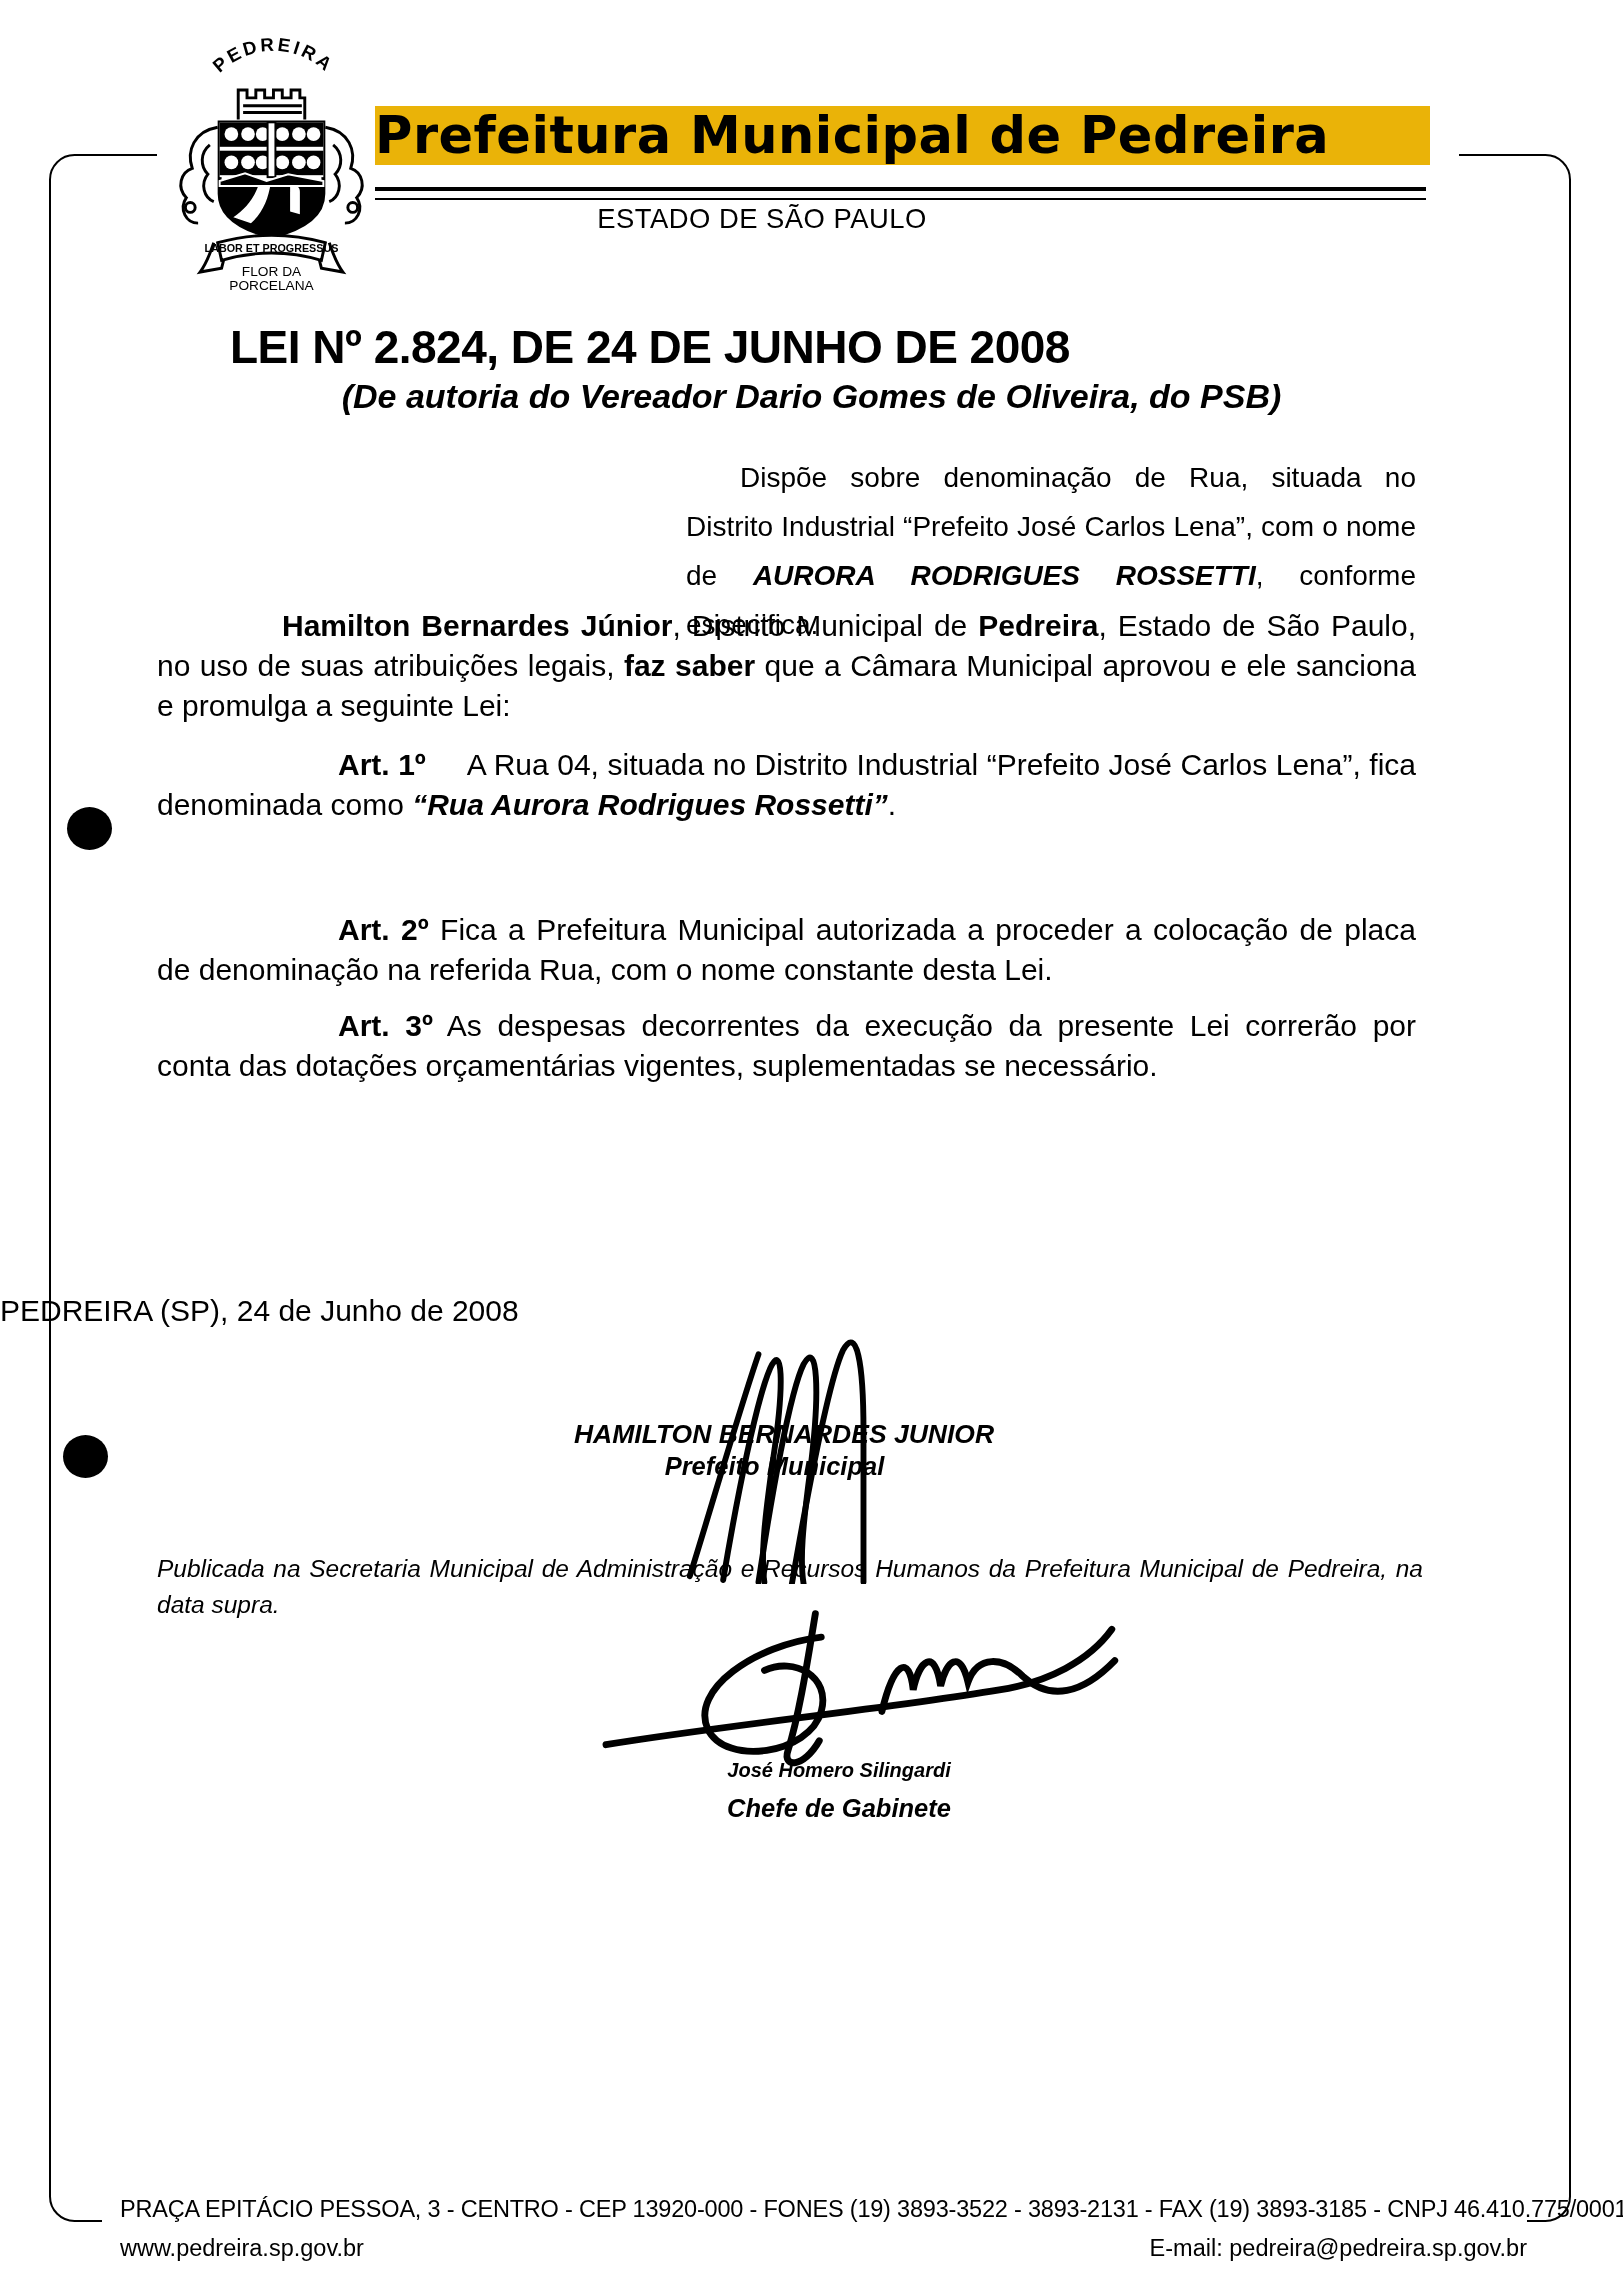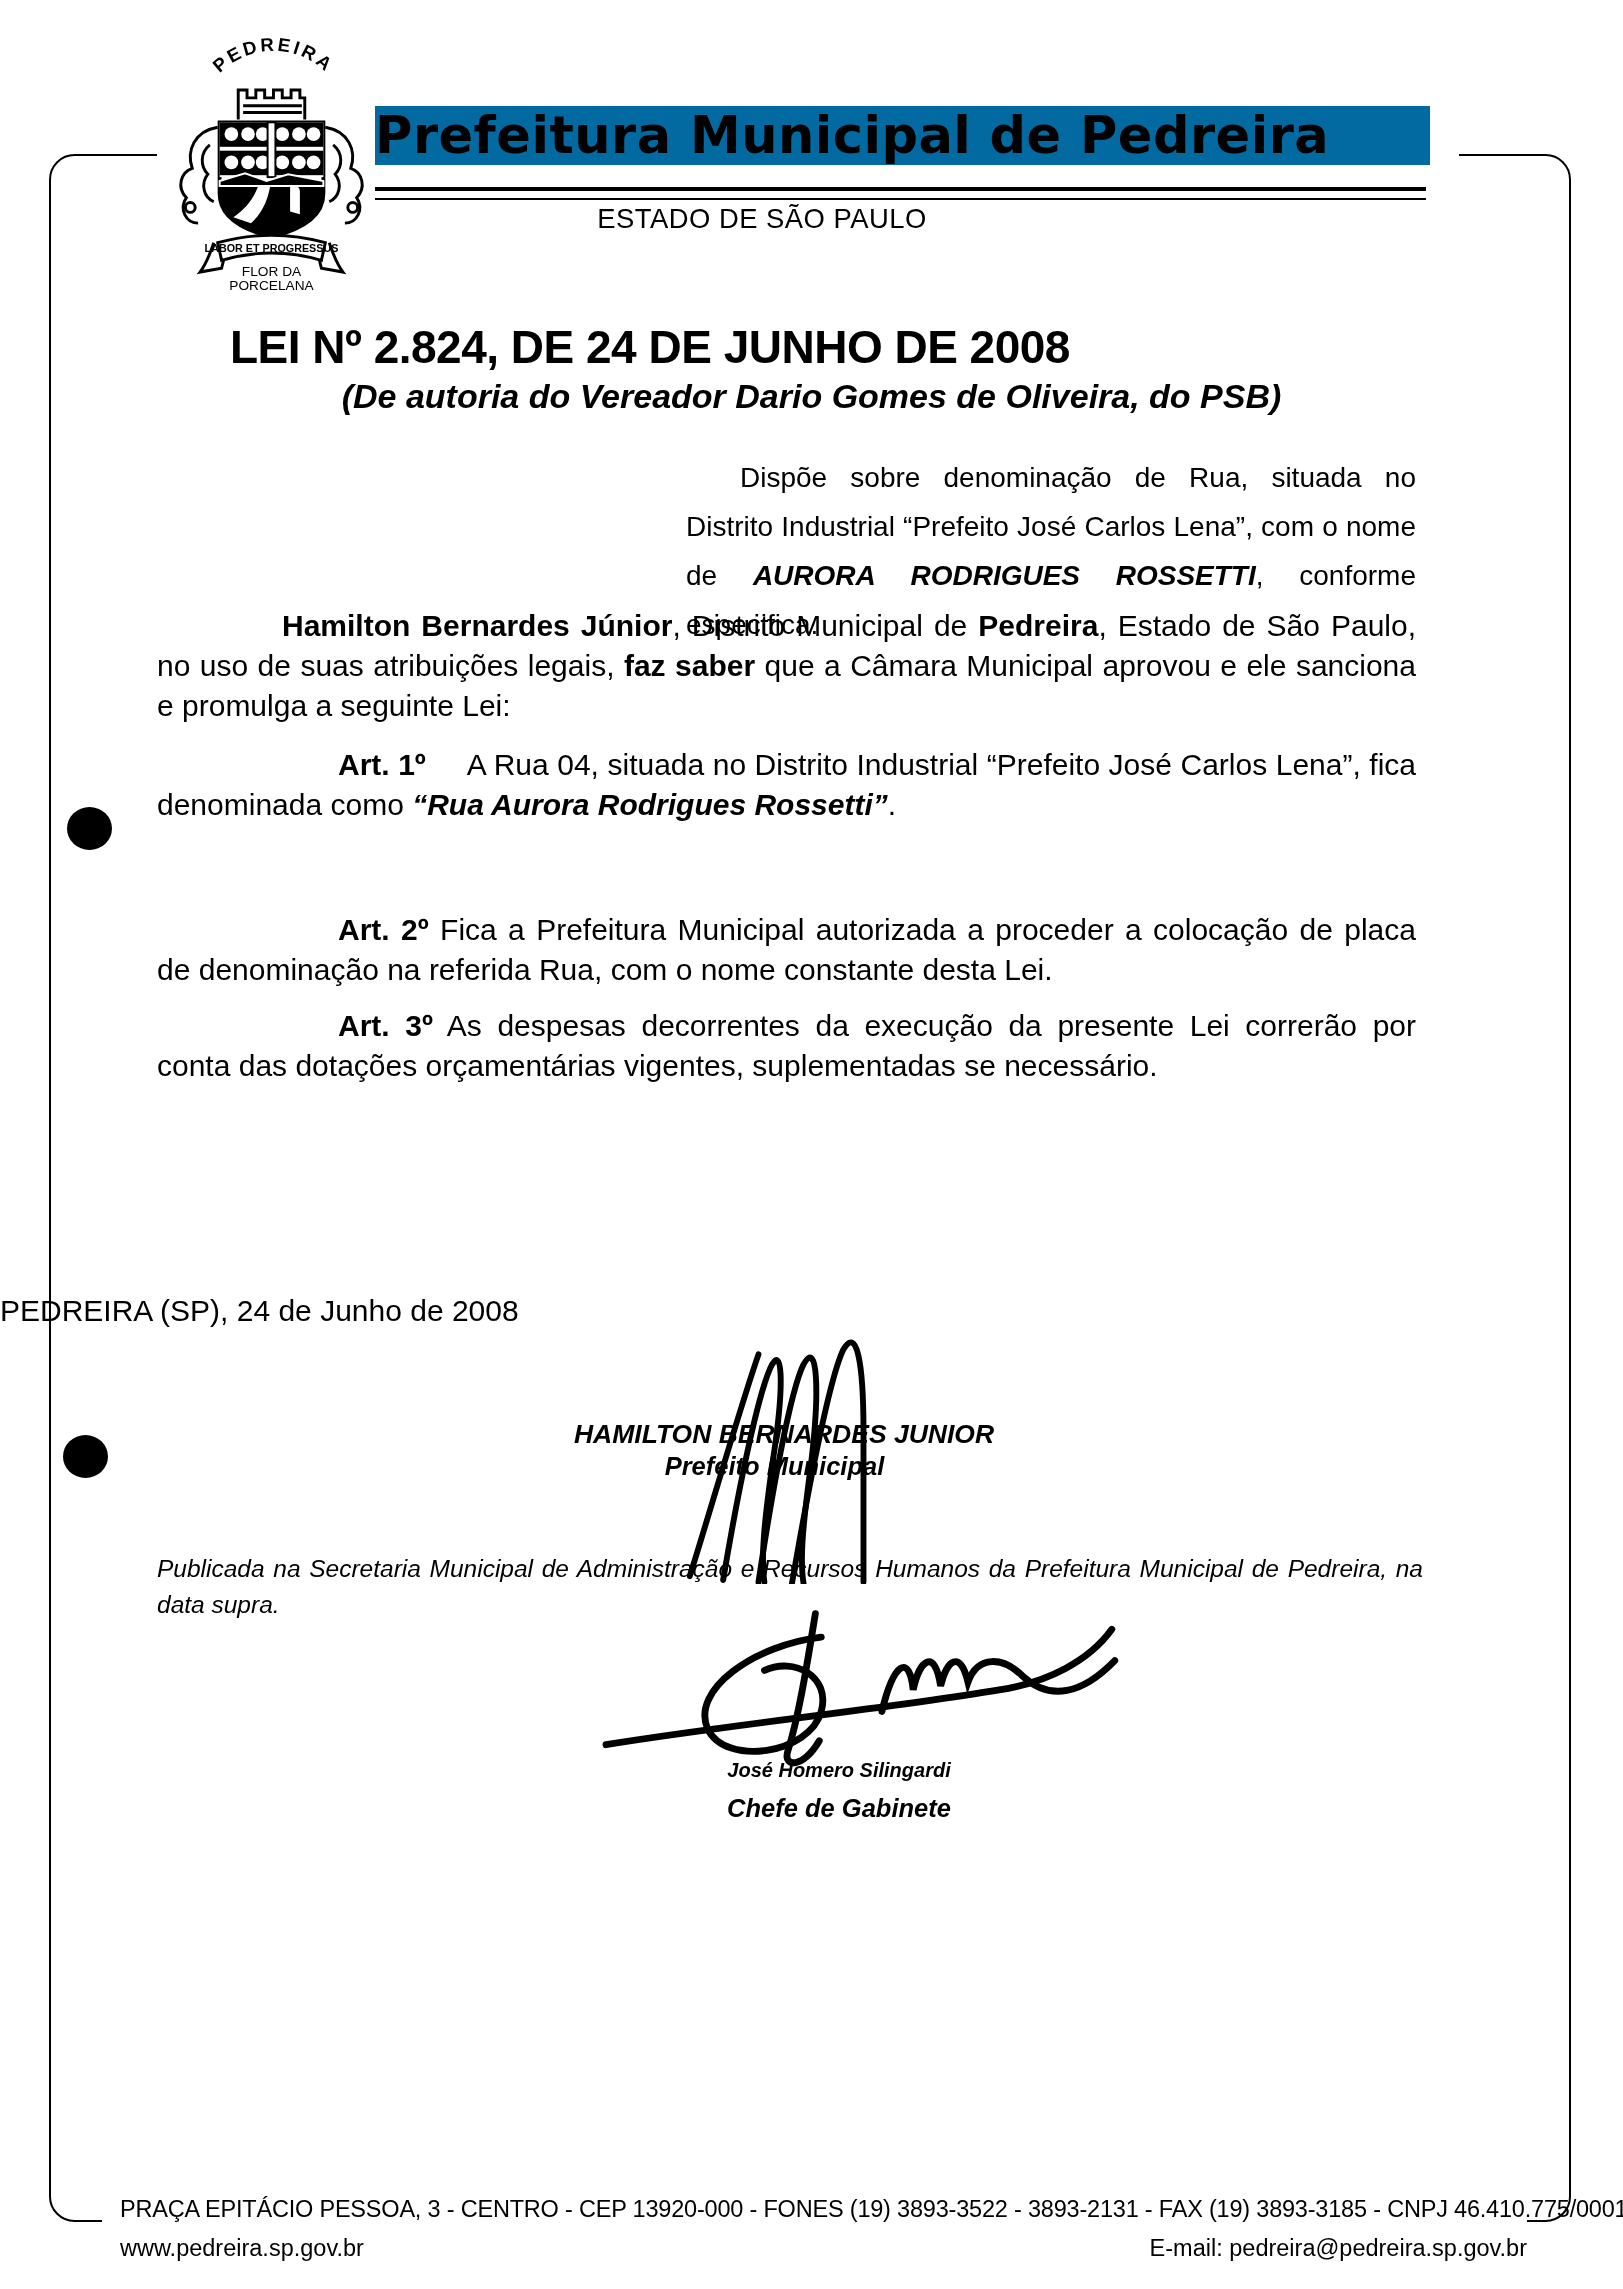--- a/index.html
+++ b/index.html
@@ -22,21 +22,21 @@
   .mask-top{left:165px;top:146px;width:1294px;height:15.7px;}
   .mask-bottom{left:102px;top:2213px;width:1425px;height:15.7px;}
   
   .punch{width:45px;height:43px;border-radius:50%;background:#000;z-index:6;}
   .punch1{left:67px;top:807px;}
   .punch2{left:63px;top:1435px;}
   
   .crest{left:157px;top:29px;width:229px;height:263px;background:#fff;z-index:3;}
   
   .hdr-title{
-    left:375px;top:106px;width:1055px;z-index:3;background:#0369a1;
+    left:375px;top:106px;width:1055px;z-index:3;background:#eab308;
     font-family:"DejaVu Sans", sans-serif;
     font-weight:bold;font-size:51px;letter-spacing:0.5px;white-space:nowrap;
   }
   .hdr-underline{
     left:375px;top:187px;width:1051px;height:6.9px;z-index:3;
     border-top:4.9px solid #000;border-bottom:2.9px solid #000;background:#fff;
   }
   .state-line{
     left:762px;top:203px;transform:translateX(-50%);
     font-size:27.4px;letter-spacing:0.5px;white-space:nowrap;z-index:3;

